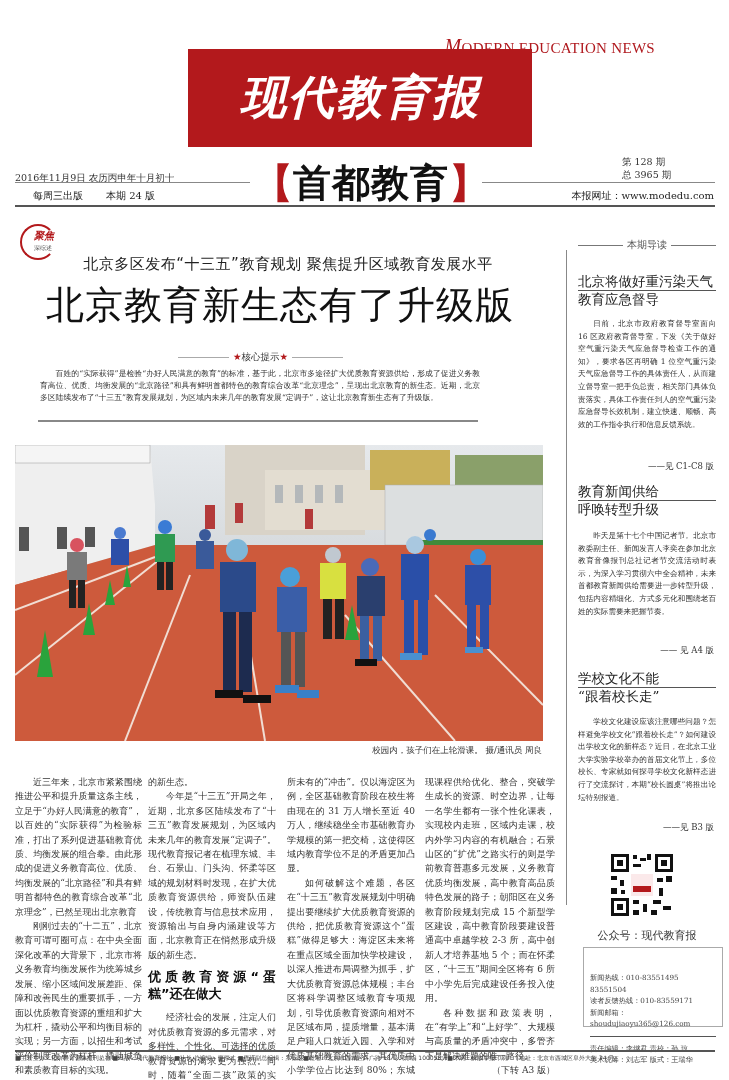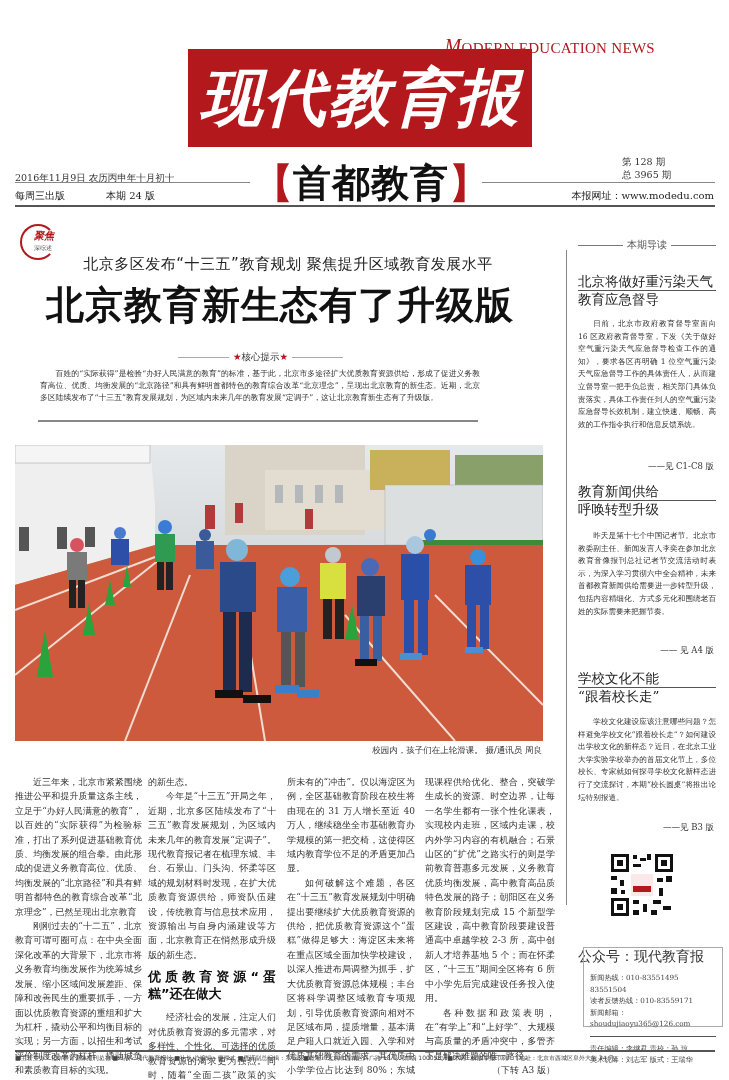--- a/index.html
+++ b/index.html
@@ -5,42 +5,42 @@
   * { box-sizing: border-box; margin: 0; padding: 0; }
   html, body { width: 729px; height: 1080px; background: #ffffff; overflow: hidden; }
   body { position: relative; font-family: "DejaVu Serif", serif; color: #222; }
 
   
   .en-title { position: absolute; left: 0; width: 655px; top: 22px; text-align: right;
     font-family: "Liberation Serif", serif; font-size: 15px; color: #b0191e; letter-spacing: 0.3px; margin-top: 13px; }
   .en-title .swash { font-style: italic; font-size: 20px; }
   .logo-box { position: absolute; left: 188px; top: 49px; width: 344px; height: 98px; background: #b3191c; }
   .logo-text { position: absolute; left: 0; top: 0; width: 100%; height: 100%; display: flex; align-items: center; justify-content: center;
-    font-family: Liberation Serif, serif; font-size: 62px; font-weight: bold; color: #fff; letter-spacing: 2px; font-style: italic; }
+    font-family: Liberation Serif, serif; font-size: 46px; font-weight: bold; color: #fff; letter-spacing: 2px; font-style: italic; }
 
   .date-line { position: absolute; left: 15px; top: 172px; font-size: 9.5px; color: #333; }
   .sub-line-l { position: absolute; left: 15px; top: 182px; width: 235px; border-top: 1px solid #888; }
-  .weekly { position: absolute; left: 15px; top: 189px; font-size: 10px; color: #222; }
+  .weekly { position: absolute; left: 33px; top: 189px; font-size: 10px; color: #222; }
   .pages { position: absolute; left: 106px; top: 189px; font-size: 10px; color: #222; }
   .section-title { position: absolute; left: 253px; top: 158px; height: 50px; display: flex; align-items: center; }
   .bracket { font-size: 40px; color: #b3191c; font-weight: bold; font-family: "DejaVu Sans", sans-serif; line-height: 1; }
   .section-name { font-size: 38px; font-weight: bold; color: #111; font-family: "DejaVu Serif", serif; letter-spacing: 1px; line-height: 1; }
   .issue { position: absolute; left: 622px; top: 155px; font-size: 9.5px; color: #333; line-height: 13px; }
   .sub-line-r { position: absolute; left: 482px; top: 182px; width: 233px; border-top: 1px solid #888; }
   .website { position: absolute; right: 15px; top: 189px; font-size: 10px; color: #222; }
   .rule-top { position: absolute; left: 15px; top: 205px; width: 700px; border-top: 2px solid #555; }
 
   
   .badge { position: absolute; left: 20px; top: 222px; width: 44px; height: 40px; }
   .badge .arc { position: absolute; left: 0; top: 2px; width: 36px; height: 36px; border: 2px solid #b3191c; border-right-color: transparent; border-radius: 50%; }
   .badge .t1 { position: absolute; left: 14px; top: 7px; font-size: 10px; font-weight: bold; color: #b3191c; font-style: italic; }
   .badge .t2 { position: absolute; left: 14px; top: 22px; font-size: 6px; color: #555; }
 
   .kicker { position: absolute; left: 0; width: 560px; top: 255px; text-align: center; font-family: "DejaVu Sans", sans-serif; font-size: 15px; color: #222; letter-spacing: 0.5px; padding-left: 16px; }
-  .headline { position: absolute; left: 0; width: 560px; top: 280px; text-align: center; font-size: 38px; font-weight: bold; color: #111; letter-spacing: 1px; }
+  .headline { position: absolute; left: 0; width: 560px; top: 280px; text-align: center; font-size: 38px; font-weight: normal; color: #111; letter-spacing: 1px; }
 
   .core-wrap { position: absolute; left: 178px; top: 350px; width: 165px; height: 14px; display: flex; align-items: center; gap: 4px; }
   .core-line { flex: 1; border-top: 1px solid #aaa; }
   .core-label { font-family: "DejaVu Sans", sans-serif; font-size: 9.5px; color: #333; white-space: nowrap; }
   .core-label .star { color: #b3191c; }
   .summary { position: absolute; left: 40px; top: 368px; width: 440px; font-size: 7.8px; line-height: 12px; color: #333; text-indent: 2em; text-align: justify; }
   .summary-rule { position: absolute; left: 38px; top: 420px; width: 440px; border-top: 2px solid #888; }
 
   
   .photo { position: absolute; left: 15px; top: 445px; width: 528px; height: 296px; overflow: hidden; background: #d86a4a; }
@@ -62,21 +62,21 @@
   .sidebar-rule { position: absolute; left: 566px; top: 250px; height: 655px; border-left: 1px solid #888; }
   .guide-head { position: absolute; left: 578px; top: 238px; width: 138px; display: flex; align-items: center; gap: 4px; }
   .guide-head .ln { flex: 1; border-top: 1px solid #777; }
   .guide-head span { font-family: Liberation Serif, serif; font-size: 10px; color: #555; }
   .sb-title { position: absolute; left: 578px; width: 138px; font-size: 13.5px; color: #222; line-height: 17px; }
   .sb-title .l1 { display: block; border-bottom: 1px solid #555; }
   .sb-body { position: absolute; left: 578px; width: 138px; font-size: 7.6px; line-height: 12.6px; color: #333; text-indent: 2em; text-align: justify; }
   .sb-see { position: absolute; left: 578px; width: 136px; text-align: right; font-size: 8.5px; color: #333; }
 
   .qr { position: absolute; left: 609px; top: 852px; width: 66px; height: 66px; background: #fff; }
-  .qr-caption { position: absolute; left: 578px; top: 928px; width: 138px; font-size: 14px; color: #333; font-family: "DejaVu Sans", sans-serif; margin-top: 20px; }
+  .qr-caption { position: absolute; left: 578px; top: 928px; width: 138px; text-align: center; font-size: 11px; color: #333; font-family: "DejaVu Sans", sans-serif; }
 
   .contact { position: absolute; left: 583px; top: 947px; width: 140px; height: 80px; border: 1px solid #aaa; padding: 24px 6px; font-size: 7.2px; line-height: 11.5px; color: #444; }
   .contact .divider { border-top: 1px solid #555; margin: 6px 0 6px; }
 
   .rule-bottom { position: absolute; left: 15px; top: 1050px; width: 700px; border-top: 2px solid #555; }
   .footer { position: absolute; left: 15px; top: 1054px; width: 700px; font-family: "DejaVu Sans", sans-serif; font-size: 6px; color: #444; white-space: nowrap; overflow: hidden; }
 </style>
 </head>
 <body>
 

